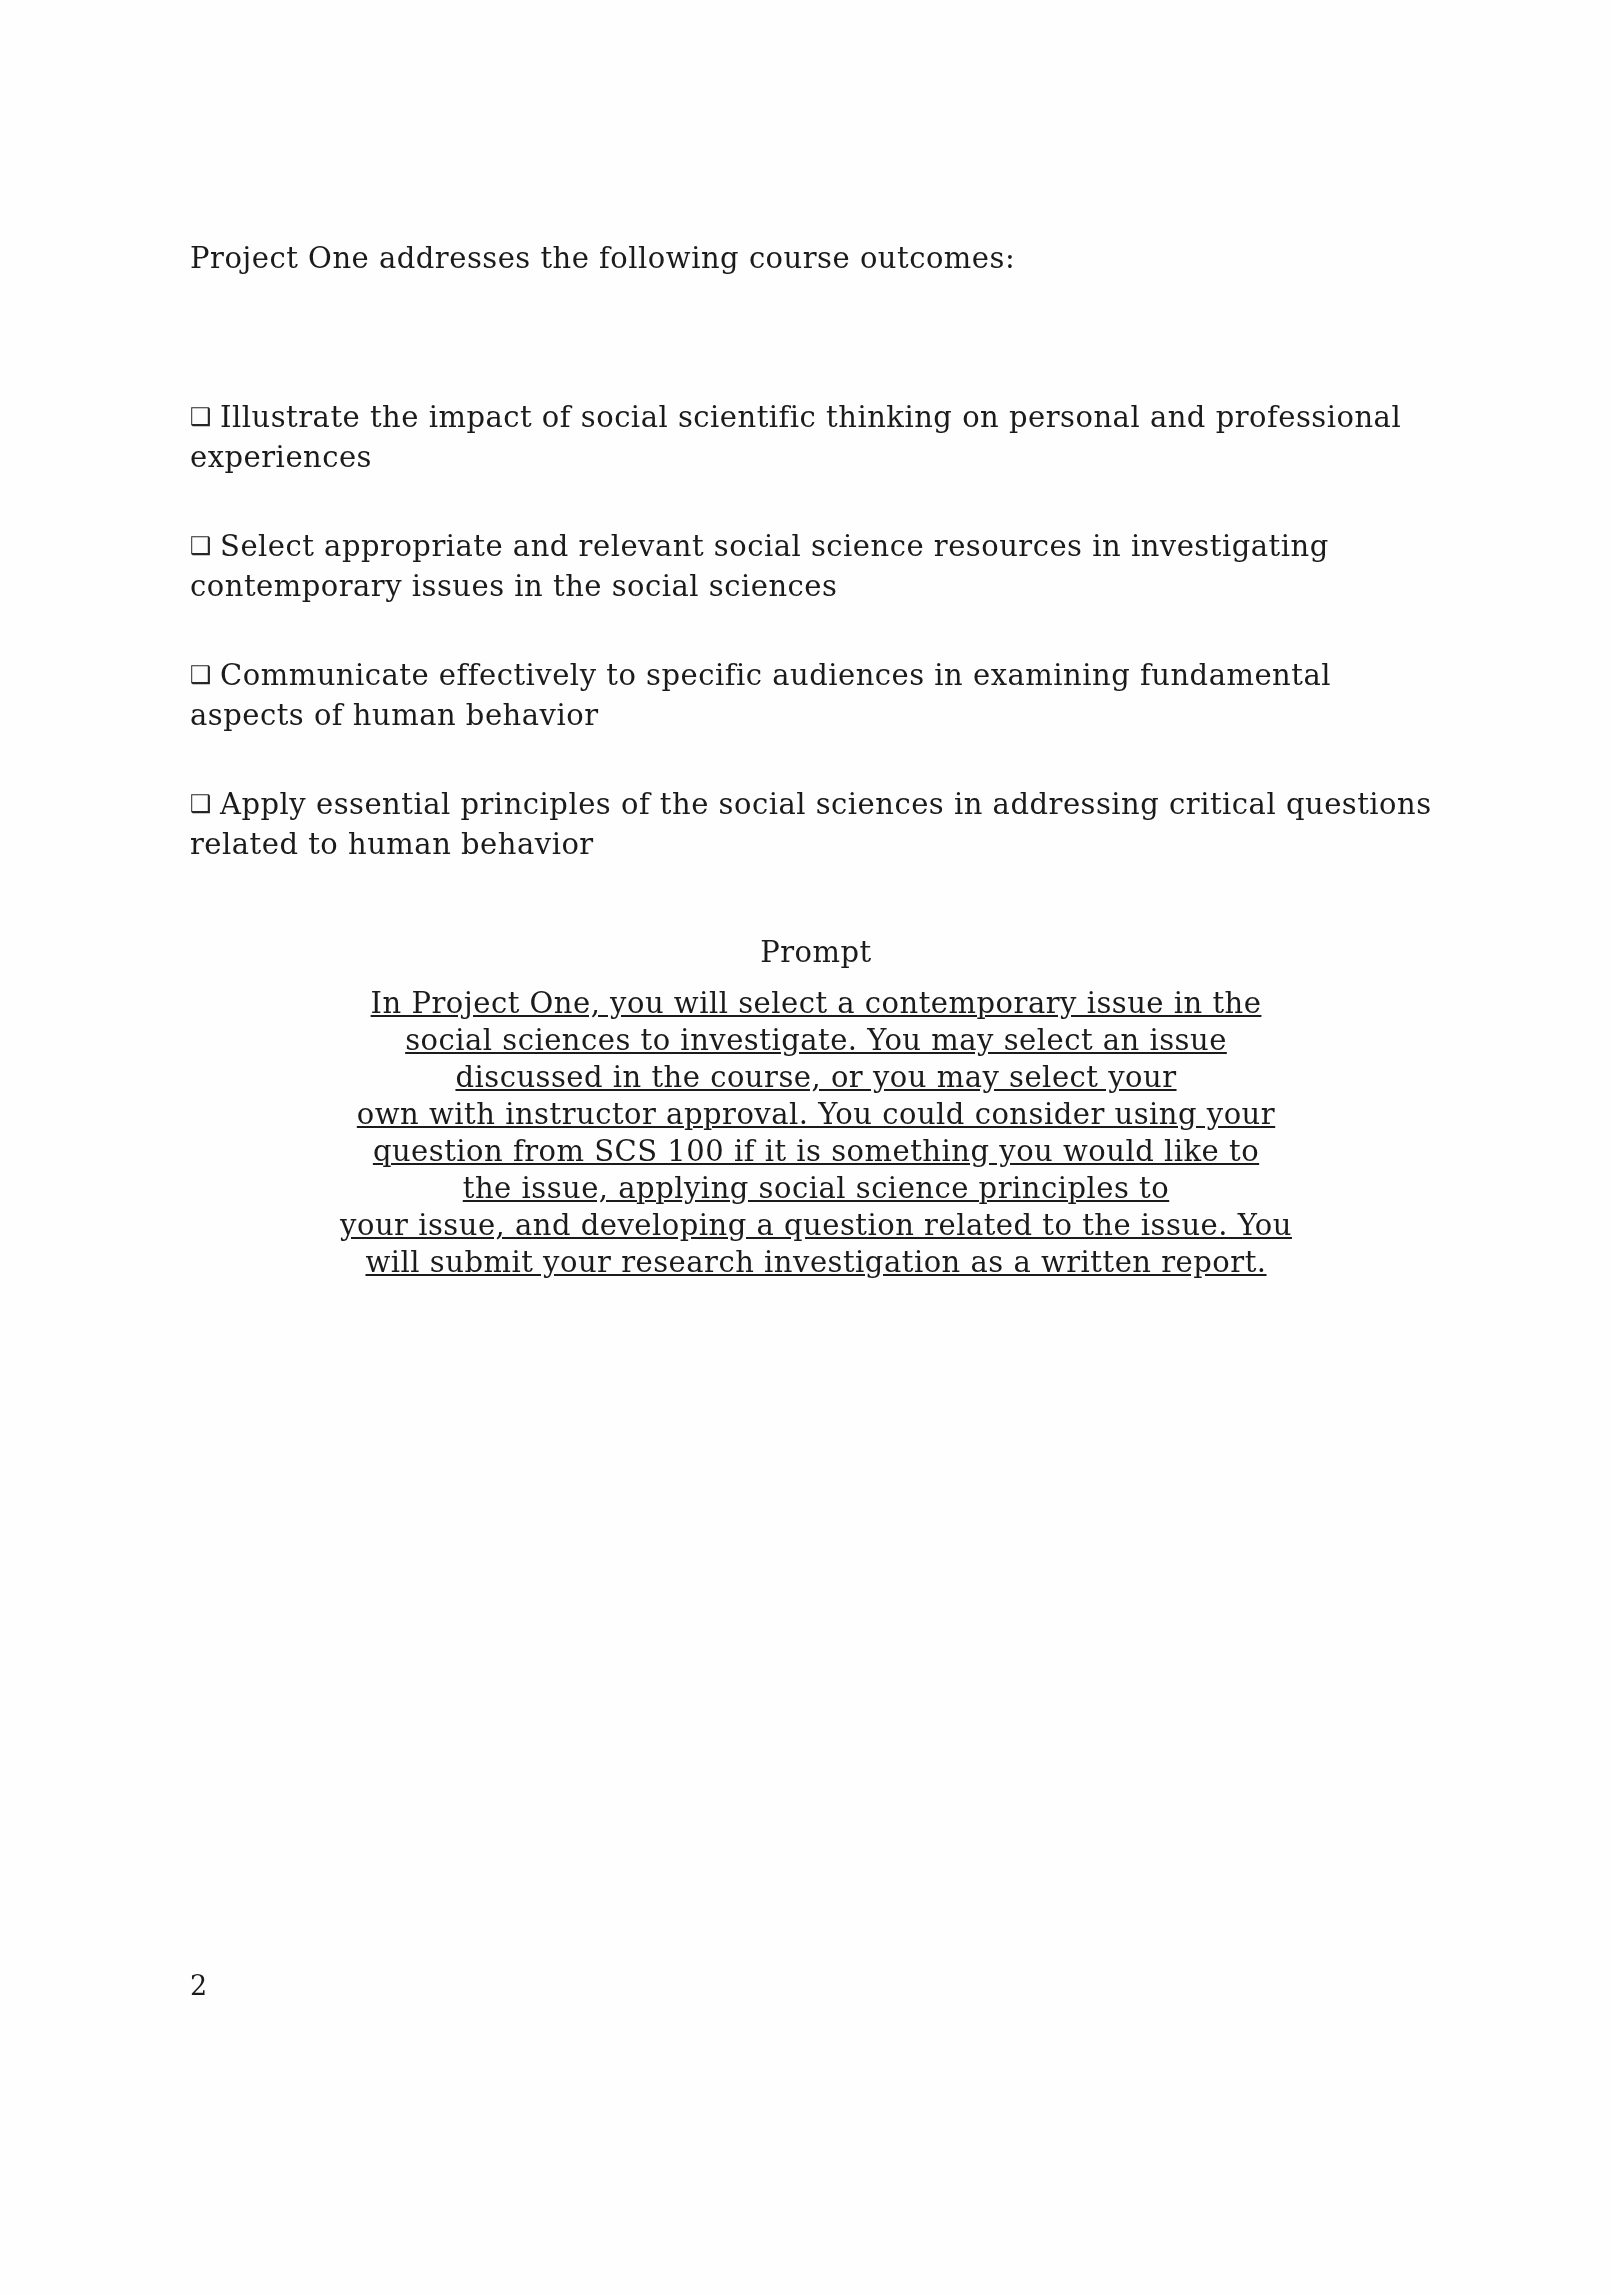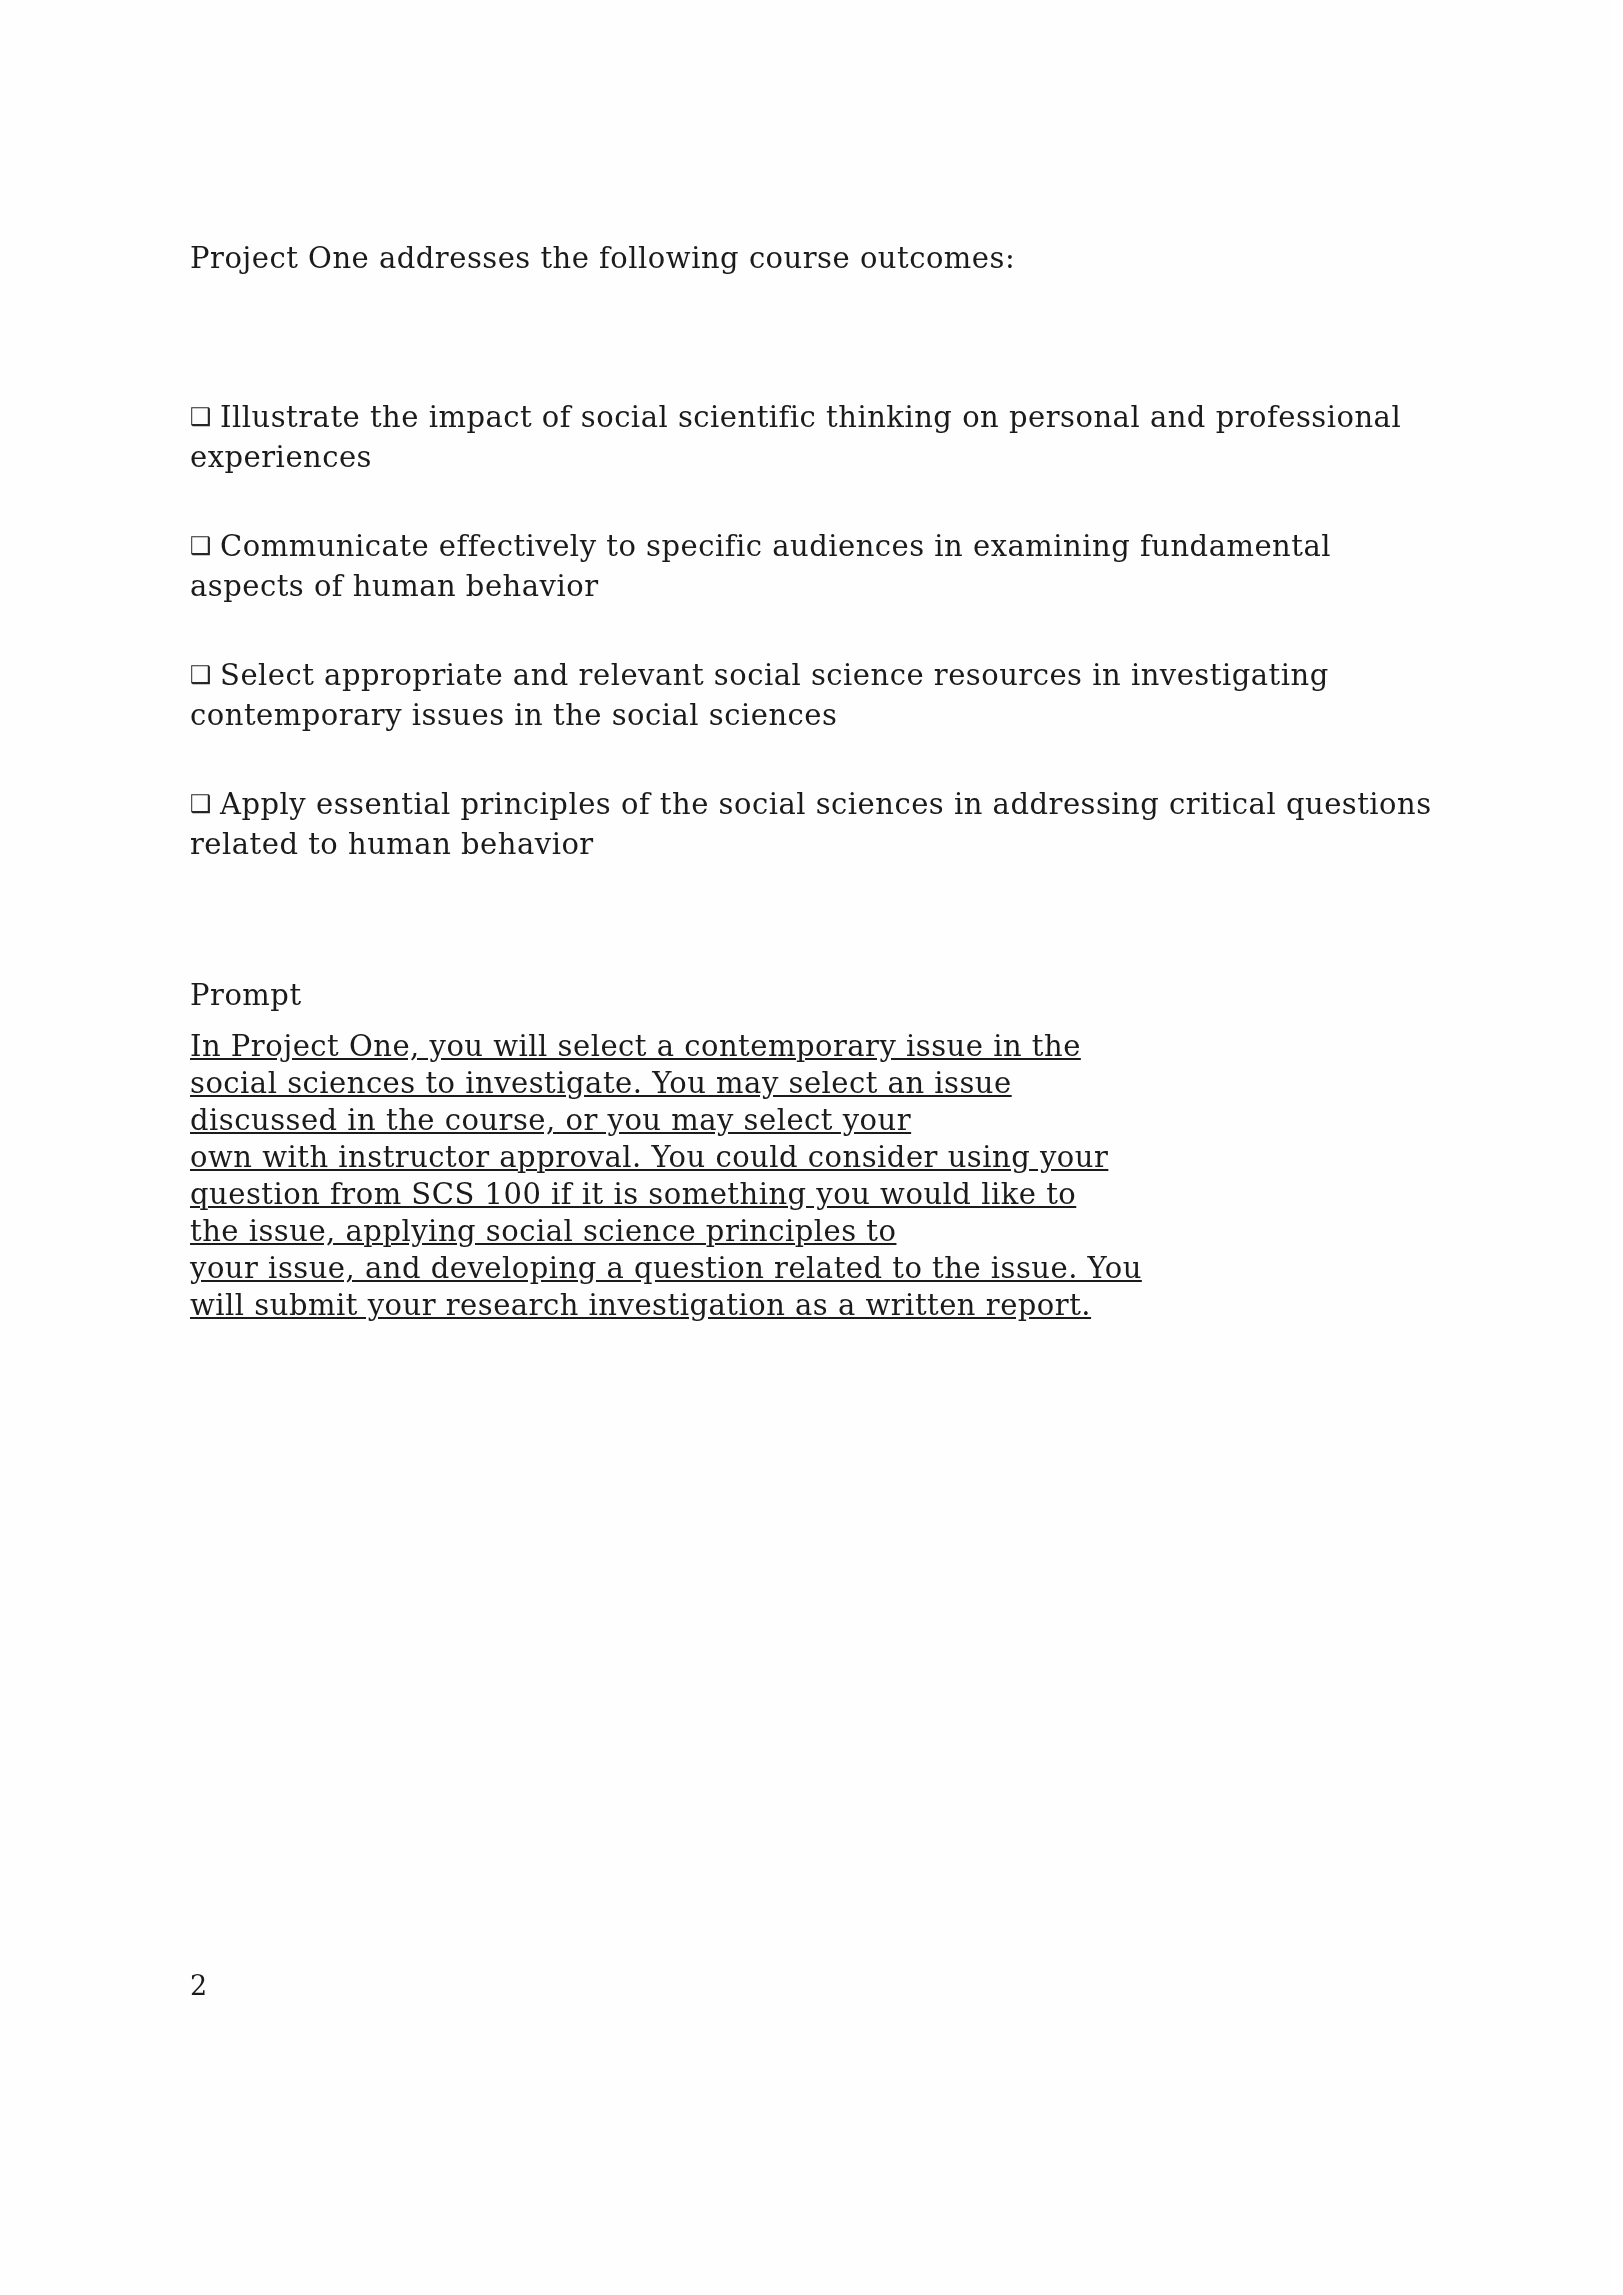--- a/index.html
+++ b/index.html
@@ -46,21 +46,22 @@
   .outcome .bullet {
     font-family: "DejaVu Sans", "Liberation Sans", sans-serif;
     font-size: 24px;
     line-height: 1;
     display: inline-block;
     transform: translateY(-2.4px);
     margin-right: 8px;
     color: #262626;
   }
   .prompt-block {
-    margin-top: 117px;
+    margin-top: 74px;
+    text-align: center;
   }
   .prompt-label {
     font-size: 29px;
     line-height: 1.0;
     letter-spacing: 0.5px;
     margin: 0 0 17.4px 0;
   }
   .prompt-lines {
     font-size: 29px;
     letter-spacing: 0.5px;
@@ -88,25 +89,25 @@
 
     <p class="para intro">Project One addresses the following course outcomes:</p>
 
     <div class="outcome-list">
 
       <p class="para outcome">
         <span class="bullet">❑</span><span>Illustrate the impact of social scientific thinking on personal and professional experiences</span>
       </p>
 
       <p class="para outcome">
-        <span class="bullet">❑</span><span>Communicate effectively to specific audiences in examining fundamental aspects of human behavior</span>
+        <span class="bullet">❑</span><span>Select appropriate and relevant social science resources in investigating contemporary issues in the social sciences</span>
       </p>
 
       <p class="para outcome">
-        <span class="bullet">❑</span><span>Select appropriate and relevant social science resources in investigating contemporary issues in the social sciences</span>
+        <span class="bullet">❑</span><span>Communicate effectively to specific audiences in examining fundamental aspects of human behavior</span>
       </p>
 
       <p class="para outcome">
         <span class="bullet">❑</span><span>Apply essential principles of the social sciences in addressing critical questions related to human behavior</span>
       </p>
 
     </div>
 
     <div class="prompt-block">
       <p class="prompt-label">Prompt</p>

